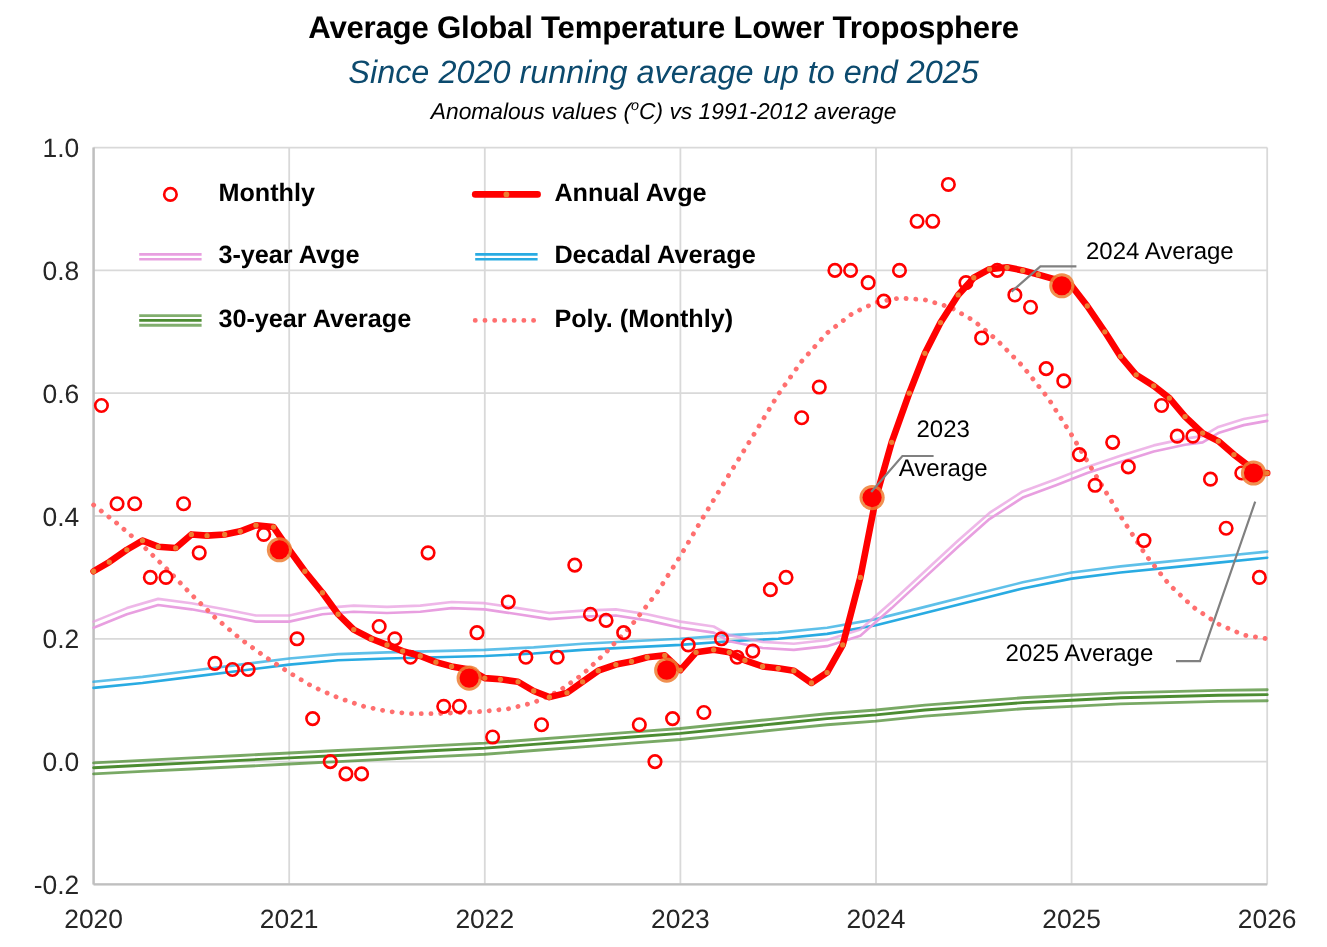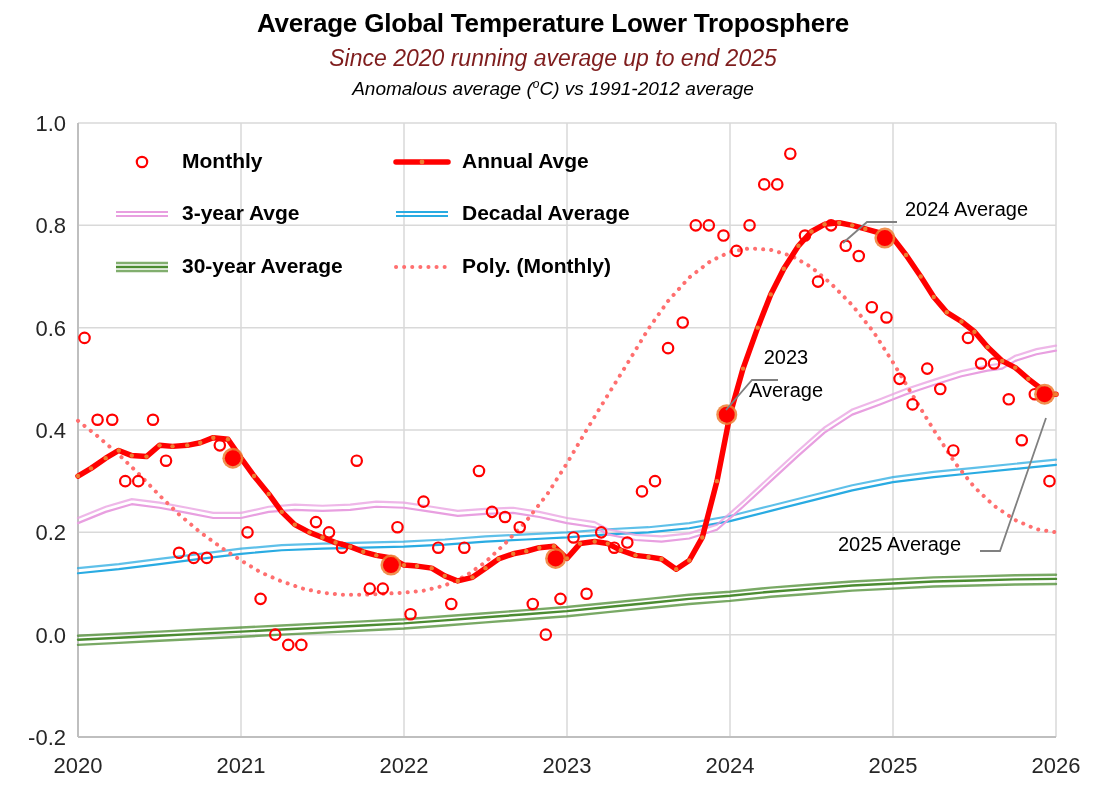--- a/index.html
+++ b/index.html
@@ -2,21 +2,21 @@
 <html><head>
 <meta charset="utf-8">
 <style>
   html,body{margin:0;padding:0;background:#ffffff;}
   body{width:1106px;height:789px;font-family:"Liberation Sans",sans-serif;overflow:hidden;}
   #chart-root{position:relative;width:1106px;height:789px;background:#fff;padding-left:28px;}
 
   .title-block{position:absolute;left:0;top:0;width:1106px;text-align:center;}
   .chart-title{font-size:26px;font-weight:bold;color:#000;letter-spacing:-0.2px;margin-top:8px;
     font-family:"Liberation Sans",sans-serif;}
-  .chart-subtitle{font-size:23px;font-style:italic;color:#7f1d1d;margin-top:6px;
+  .chart-subtitle{font-size:27px;font-style:italic;color:#0c4a6e;margin-top:6px;
     font-family:"Liberation Sans",sans-serif;}
   .chart-subtitle2{font-size:19px;font-style:italic;color:#000;margin-top:5px;
     font-family:"Liberation Sans",sans-serif;}
   .chart-subtitle2 sup{font-size:12px;vertical-align:super;}
 
   svg#plot{position:absolute;left:0;top:0;width:1106px;height:789px;}
 
   .ytick,.xtick{font-size:22px;fill:#262626;font-family:"Liberation Sans",sans-serif;}
   .ytick{text-anchor:end;}
   .xtick{text-anchor:middle;}
@@ -26,21 +26,21 @@
   .annot-label{font-size:20px;fill:#000;font-family:"Liberation Sans",sans-serif;}
 </style>
 </head>
 <body>
 
 <div id="chart-root">
 
   <div class="title-block">
     <div class="chart-title">Average Global Temperature Lower Troposphere</div>
     <div class="chart-subtitle">Since 2020 running average up to end 2025</div>
-    <div class="chart-subtitle2"><span>Anomalous average (</span><sup>o</sup><span>C) vs 1991-2012 average</span></div>
+    <div class="chart-subtitle2"><span>Anomalous values (</span><sup>o</sup><span>C) vs 1991-2012 average</span></div>
   </div>
 
   <svg id="plot" viewBox="0 0 1106 789" xmlns="http://www.w3.org/2000/svg">
     <g id="gridlines">
         <line x1="78" y1="123" x2="1056" y2="123" stroke="#D9D9D9" stroke-width="1.5"></line>
         <line x1="78" y1="225.33333333333331" x2="1056" y2="225.33333333333331" stroke="#D9D9D9" stroke-width="1.5"></line>
         <line x1="78" y1="327.66666666666663" x2="1056" y2="327.66666666666663" stroke="#D9D9D9" stroke-width="1.5"></line>
         <line x1="78" y1="429.99999999999994" x2="1056" y2="429.99999999999994" stroke="#D9D9D9" stroke-width="1.5"></line>
         <line x1="78" y1="532.3333333333333" x2="1056" y2="532.3333333333333" stroke="#D9D9D9" stroke-width="1.5"></line>
         <line x1="78" y1="634.6666666666666" x2="1056" y2="634.6666666666666" stroke="#D9D9D9" stroke-width="1.5"></line>

